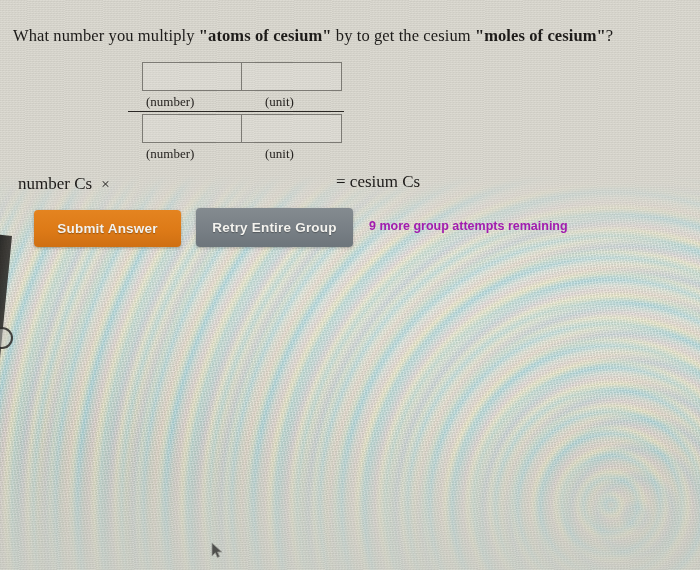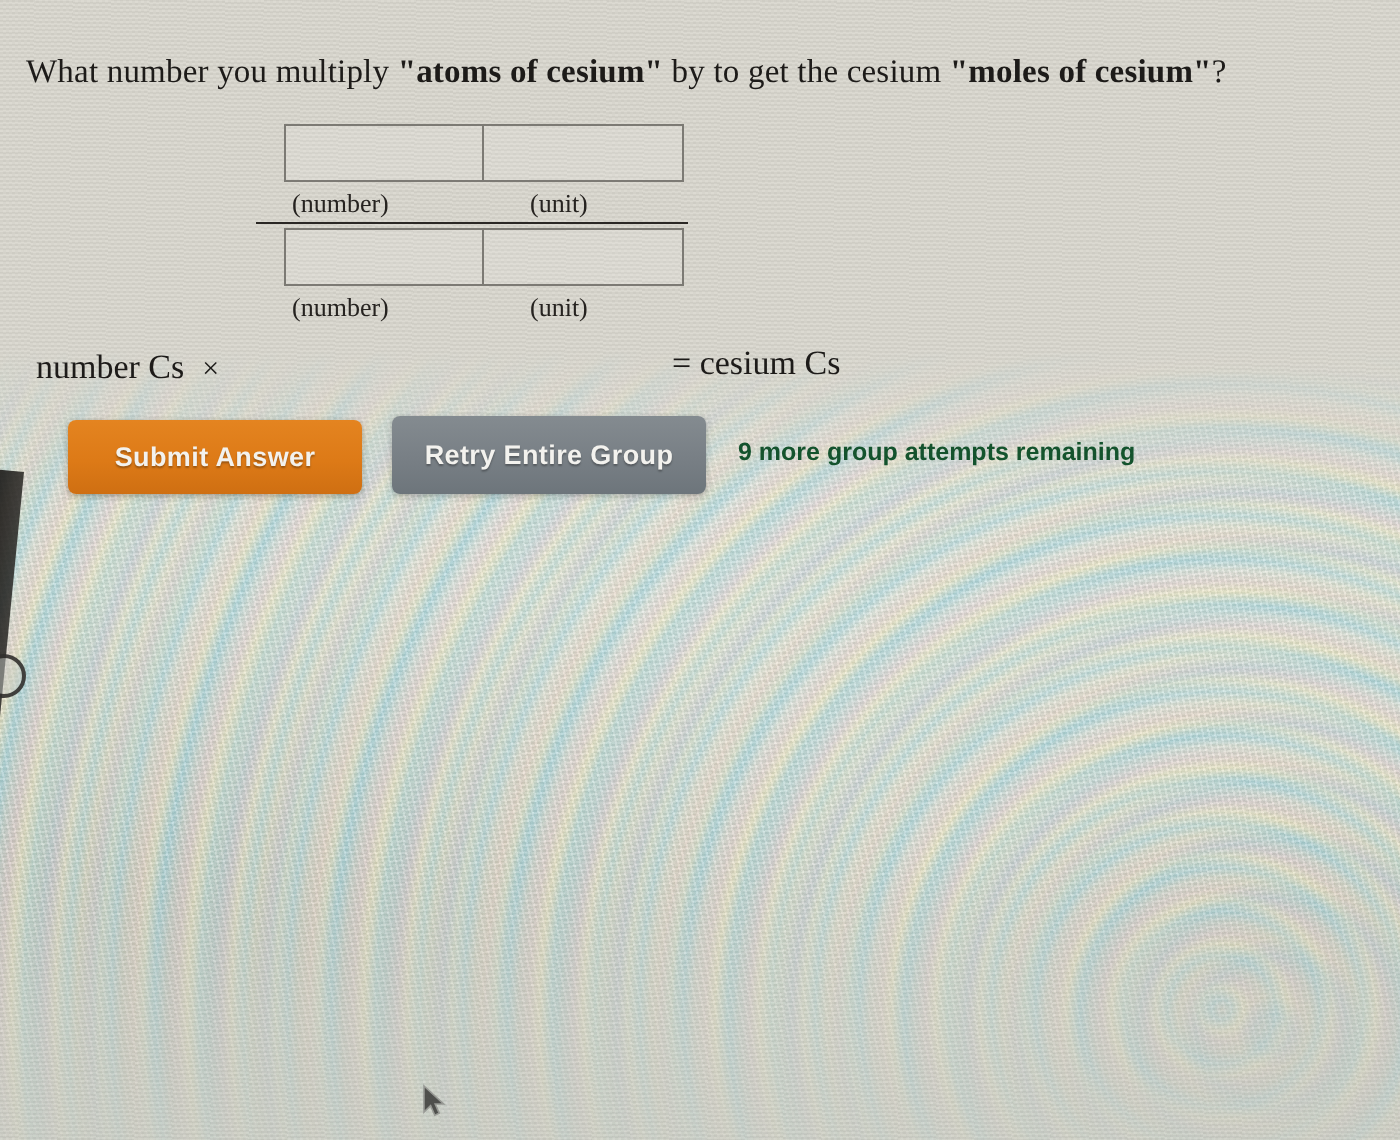--- a/index.html
+++ b/index.html
@@ -274,21 +274,21 @@
     box-shadow: 0 1px 3px rgba(40,45,50,0.30);
   }
 
   .attempts {
     position: absolute;
     left: 369px;
     top: 219px;
     font-family: "Liberation Sans", sans-serif;
     font-size: 12.5px;
     font-weight: bold;
-    color: #14532d;
+    color: #a21caf;
     white-space: nowrap;
   }
 
   
   .cursor {
     position: absolute;
     left: 211px;
     top: 542px;
     width: 13px;
     height: 17px;

